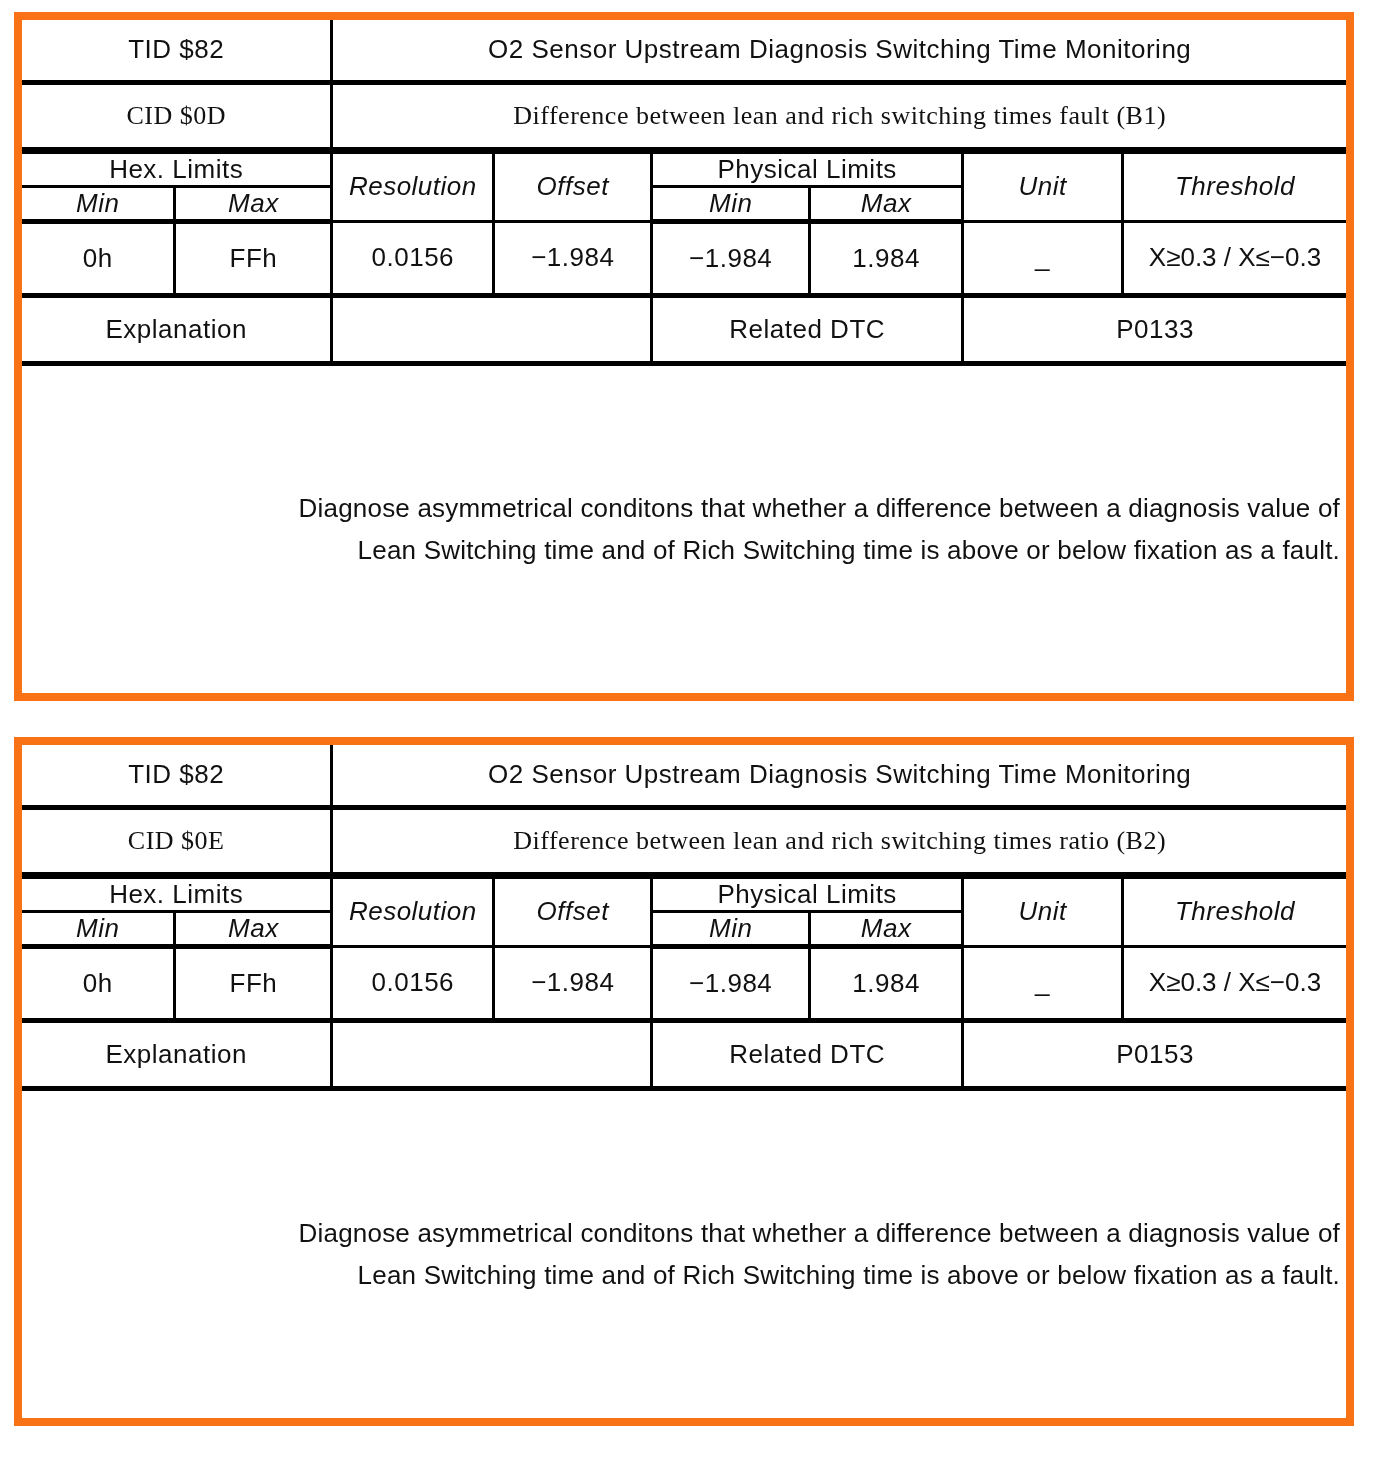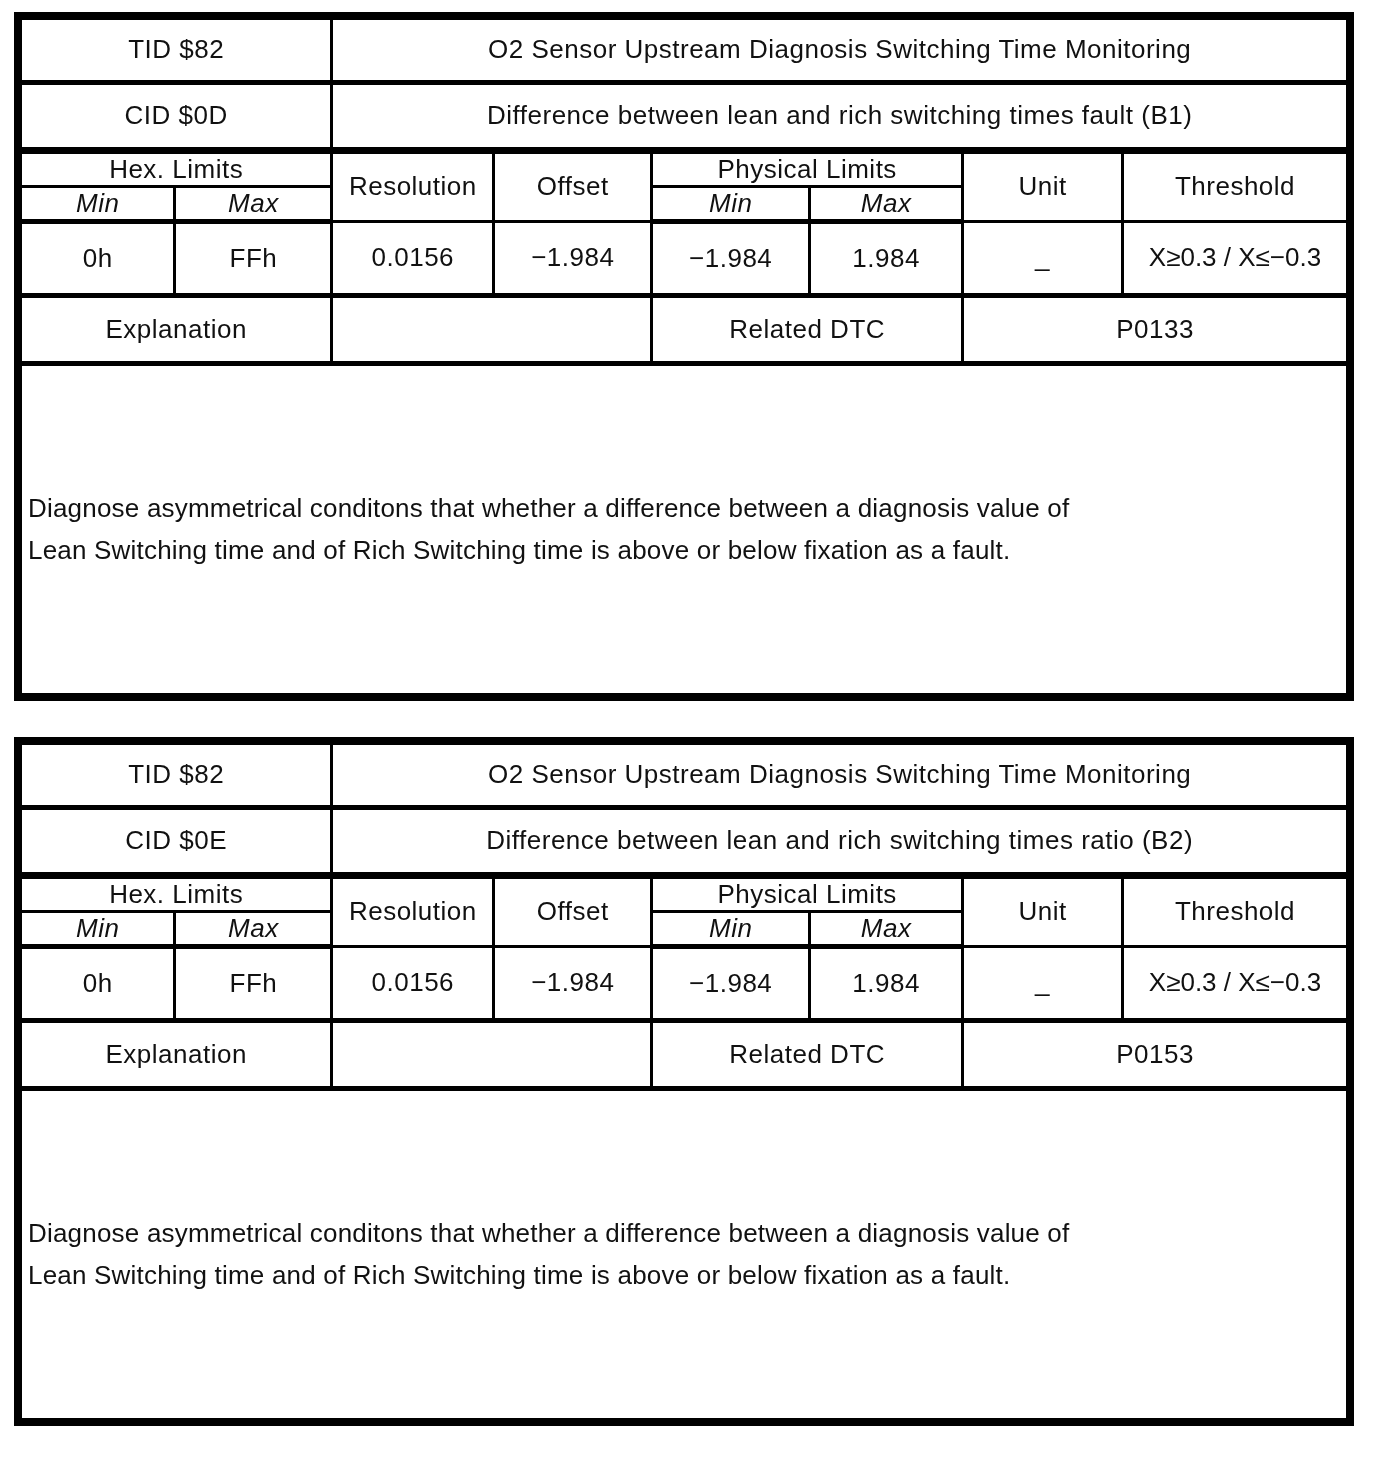--- a/index.html
+++ b/index.html
@@ -13,21 +13,21 @@
   .page {
     width: 1376px;
     height: 1484px;
     padding: 12px 14px;
     background: #ffffff;
   }
   table.spec {
     border-collapse: collapse;
     table-layout: fixed;
     width: 1340px;
-    border: 8px solid #000000;
+    border: 8px solid #f97316;
     background: #ffffff;
   }
   table.spec + table.spec {
     margin-top: 36px;
   }
   col.c1 { width: 156px; }
   col.c2 { width: 156px; }
   col.c3 { width: 161px; }
   col.c4 { width: 157px; }
   col.c5 { width: 157px; }
@@ -37,30 +37,30 @@
   td {
     border: 3px solid #000000;
     text-align: center;
     vertical-align: middle;
     font-size: 26px;
     letter-spacing: 0.5px;
     padding: 0 4px;
     overflow: hidden;
   }
   tr.row-tid td    { height: 66px; border-bottom-width: 5px; }
-  tr.row-cid td    { height: 68px; border-bottom-width: 7px; }
+  tr.row-cid td    { height: 68px; border-bottom-width: 7px; font-family: Liberation Serif, serif; }
   tr.hdr-top td    { height: 34px; border-bottom-width: 3px; }
   tr.hdr-bot td    { height: 34px; border-bottom-width: 5px; font-style: italic; }
   tr.row-data td   { height: 74px; border-bottom-width: 5px; }
   tr.row-expl td   { height: 68px; border-bottom-width: 5px; }
   tr.row-para td   { height: 334px; }
-  td.span-hdr      { border-bottom-width: 5px; } 
+  td.span-hdr      { border-bottom-width: 5px; font-style: italic; } 
   td.threshold-cell { padding: 16px 1px; letter-spacing: 0; }
   td.para-cell {
-    text-align: left;
+    text-align: right;
     vertical-align: middle;
     padding: 0 6px;
   }
   .para-text {
     white-space: pre-line;
     font-size: 26px;
     line-height: 1.62;
     letter-spacing: 0.2px;
   }
 </style>

